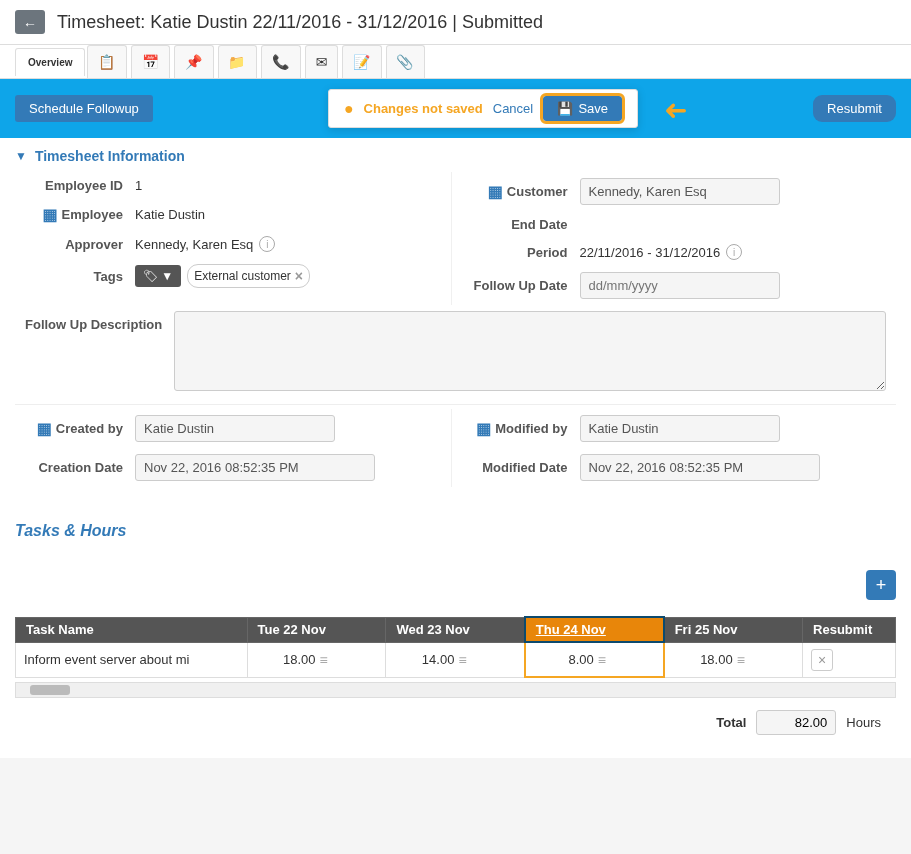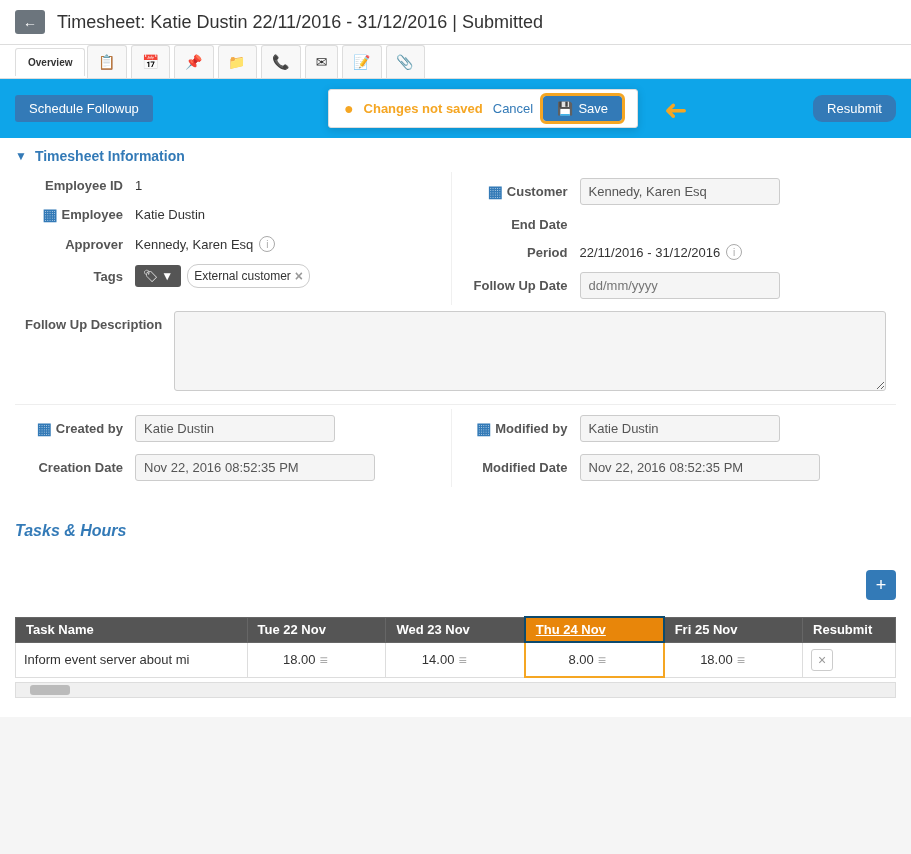--- a/index.html
+++ b/index.html
@@ -281,13 +281,18 @@
           <button class="delete-btn">×</button>
         </td>
       </tr>
     </tbody>
   </table>
 
   <div class="scroll-area">
     <div class="scroll-thumb"></div>
   </div>
 
+  <div class="total-row">
+    <span class="total-label">Total</span>
+    <input class="total-input" type="text" value="82.00" style="">
+    <span class="hours-unit">Hours</span>
+  </div>
 </div>
 
 </body></html>

